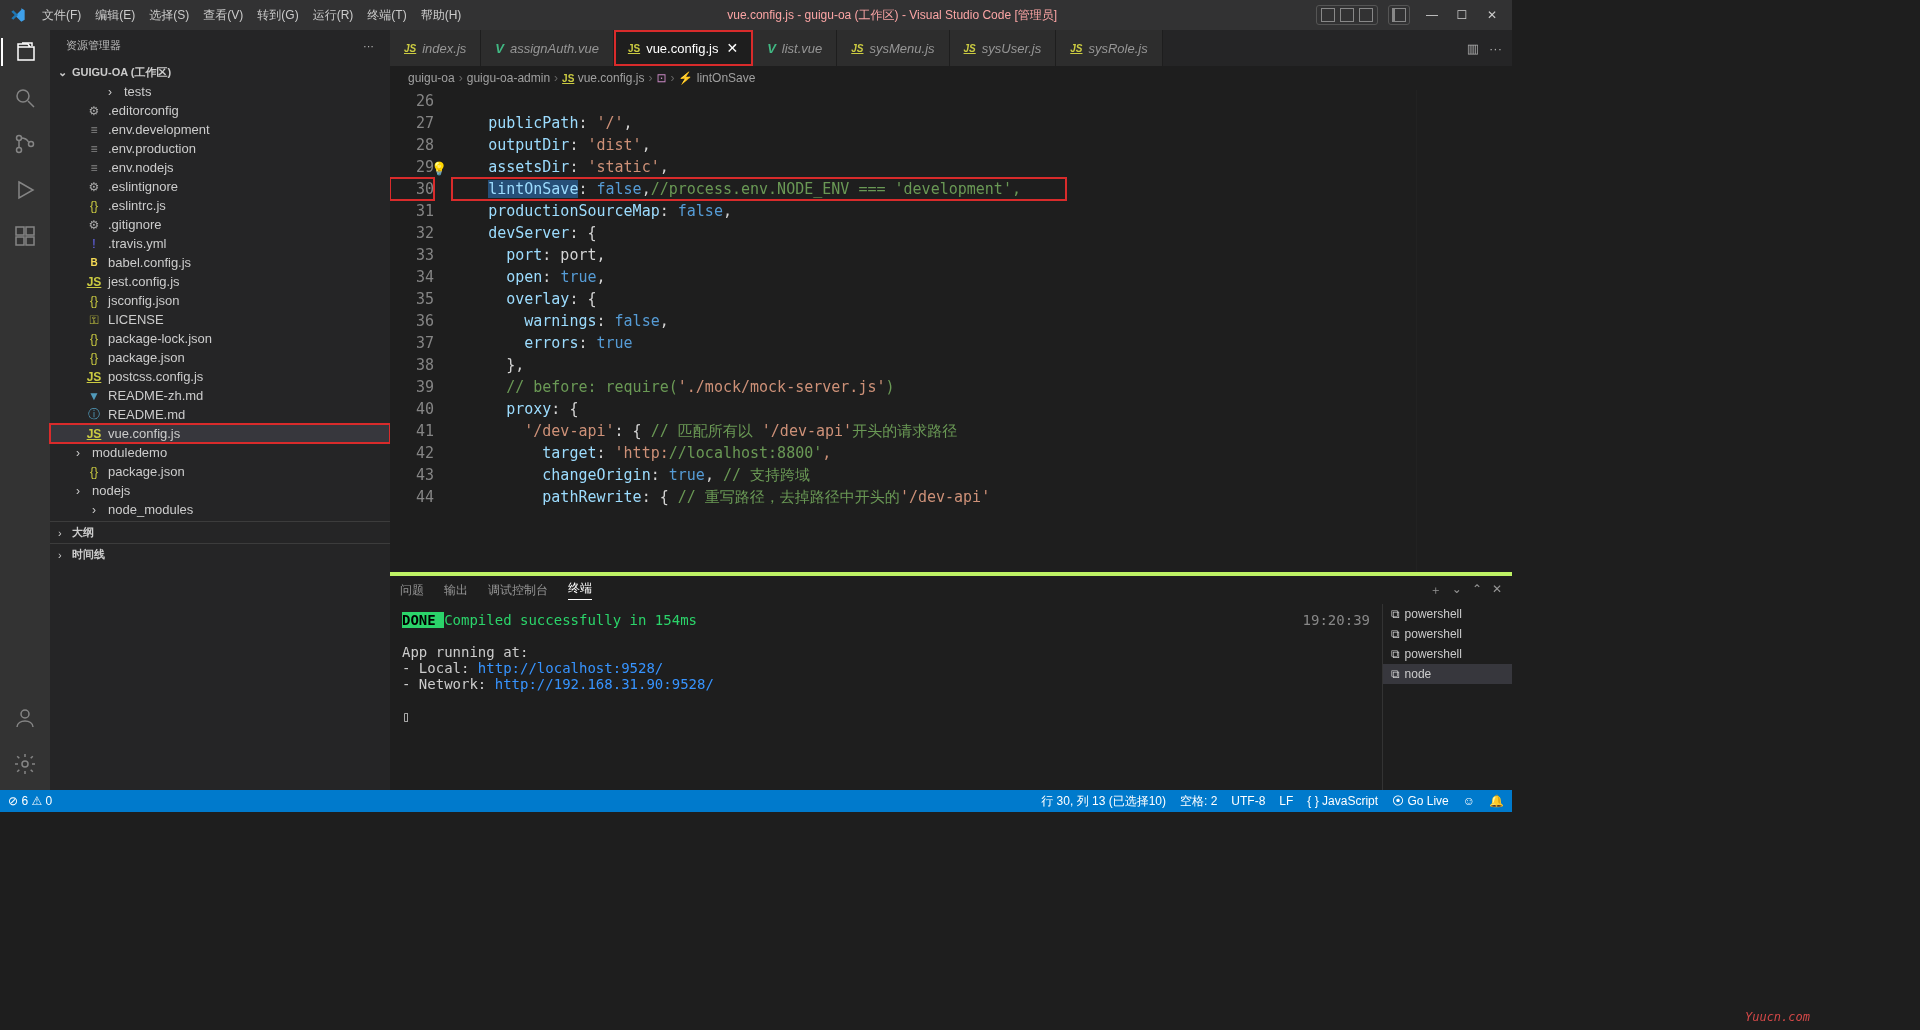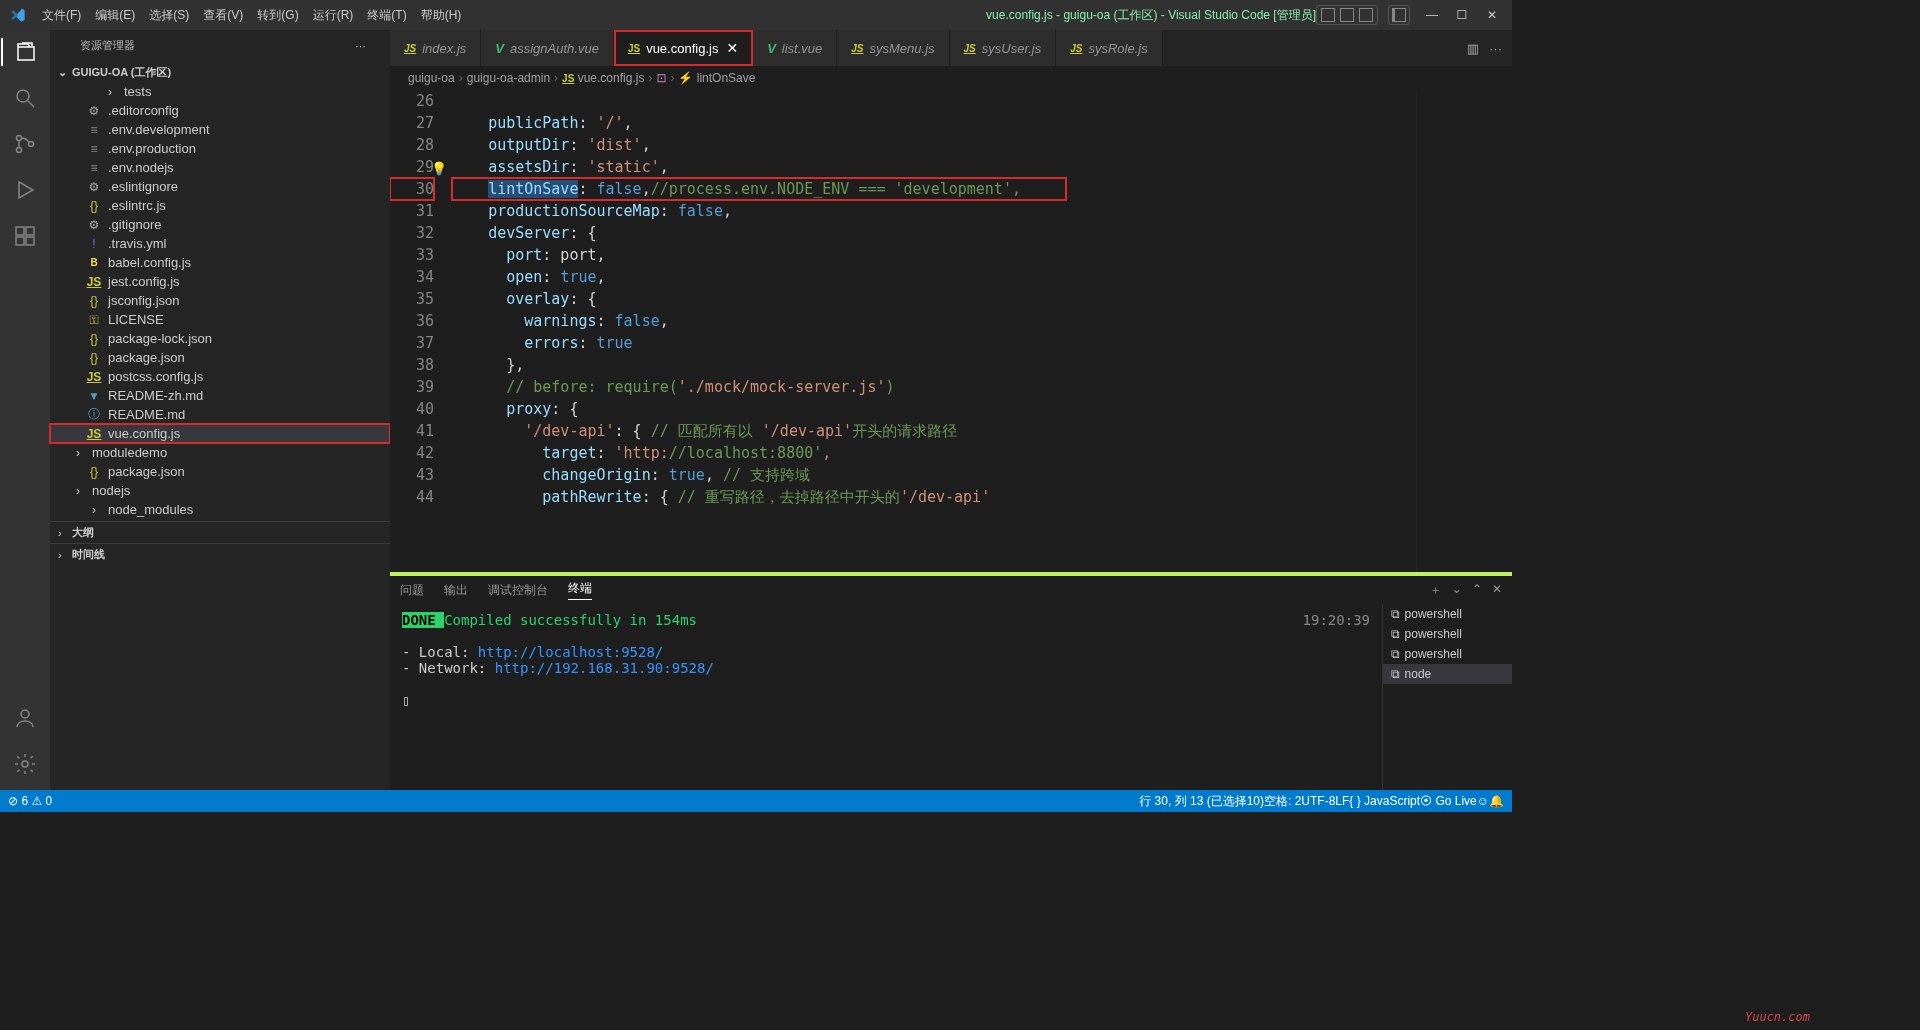--- a/index.html
+++ b/index.html
@@ -1,32 +1,32 @@
 <!DOCTYPE html>
 <html><head>
 <meta charset="utf-8">
 <style>
 * { margin: 0; padding: 0; box-sizing: border-box; }
 body { font-family: "Microsoft YaHei", "Segoe UI", sans-serif; font-size: 13px; background: #1e1e1e; color: #cccccc; overflow: hidden; width: 1512px; height: 812px; }
 .titlebar { height: 30px; background: #323233; display: flex; align-items: center; color: #cccccc; font-size: 12px; }
 .titlebar .logo { width: 35px; display: flex; justify-content: center; }
 .titlebar .menus { display: flex; }
 .titlebar .menus span { padding: 0 7px; cursor: pointer; }
-.titlebar .title { flex: 1; text-align: right; color: #86efac; }
+.titlebar .title { flex: 1; text-align: center; color: #fca5a5; }
 .titlebar .winctrl { display: flex; gap: 6px; padding-right: 8px; align-items: center; }
 .titlebar .winctrl .iconbtn { width: 24px; text-align: center; }
 .titlebar .layouts { display: flex; gap: 3px; border: 1px solid #555; border-radius: 3px; padding: 1px 3px; margin-right: 10px; }
 .titlebar .layouts span { width: 14px; height: 14px; border: 1px solid #888; margin: 1px; }
 .main { display: flex; height: calc(100% - 30px - 22px); }
 .activitybar { width: 50px; background: #333333; display: flex; flex-direction: column; align-items: center; padding-top: 8px; gap: 18px; color: #858585; }
 .activitybar .aicon { width: 28px; height: 28px; display: flex; align-items: center; justify-content: center; font-size: 22px; }
 .activitybar .aicon.active { color: #fff; border-left: 2px solid #fff; width: 48px; }
 .activitybar .bottom { margin-top: auto; margin-bottom: 12px; display: flex; flex-direction: column; gap: 18px; }
 .sidebar { width: 340px; background: #252526; display: flex; flex-direction: column; }
-.sidebar .header { display: flex; align-items: center; padding: 8px 24px; color: #bbbbbb; font-size: 11px; margin-left: 6px; }
+.sidebar .header { display: flex; align-items: center; padding: 8px 16px; color: #bbbbbb; font-size: 11px; }
 .sidebar .header .title { flex: 1; }
 .sidebar .section { padding: 2px 0; }
 .sidebar .section .head { display: flex; align-items: center; padding: 2px 8px; font-size: 11px; font-weight: bold; }
 .sidebar .section .head .chev { width: 14px; }
 .file-row { display: flex; align-items: center; padding: 1.5px 0 1.5px 32px; gap: 6px; cursor: pointer; font-size: 13px; color: #cccccc; }
 .file-row .fi { width: 16px; height: 16px; display: flex; align-items: center; justify-content: center; font-size: 12px; }
 .file-row.sel { background: #37373d; outline: 2px solid #d92b2b; outline-offset: -1px; }
 .outline { border-top: 1px solid #3c3c3c; padding: 3px 8px; font-size: 11px; display: flex; align-items: center; }
 .outline .chev { width: 14px; }
 .editor { flex: 1; display: flex; flex-direction: column; background: #1e1e1e; min-width: 0; }
@@ -54,21 +54,21 @@
 .panel { height: 218px; border-top: 4px solid #bef264; display: flex; flex-direction: column; background: #1e1e1e; }
 .panel .ptabs { display: flex; padding: 4px 10px; gap: 20px; color: #969696; font-size: 12px; align-items: center; }
 .panel .ptabs .pt.active { color: #fff; border-bottom: 1px solid #fff; padding-bottom: 2px; }
 .panel .ptabs .pactions { margin-left: auto; display: flex; gap: 10px; }
 .panel .body { flex: 1; display: flex; }
 .panel .term { flex: 1; padding: 8px 12px; font-family: Consolas, monospace; font-size: 14px; color: #cccccc; }
 .panel .termlist { width: 130px; border-left: 1px solid #333; font-size: 12px; }
 .panel .termlist .trow { padding: 3px 8px; display: flex; gap: 5px; }
 .panel .termlist .trow.active { background: #37373d; }
 .statusbar { height: 22px; background: #007acc; color: #fff; display: flex; align-items: center; font-size: 12px; padding: 0 8px; gap: 14px; }
-.statusbar .right { margin-left: auto; display: flex; align-items: center; }
+.statusbar .right { margin-left: auto; display: flex; gap: 14px; align-items: center; }
 .watermark { position: absolute; right: 110px; bottom: 6px; color: #d34848; font-size: 12px; font-style: italic; margin-left: 7px; }
 .ico-js { color: #cbcb41; font-weight: bold; font-size: 10px; text-decoration: underline; }
 .ico-vue { color: #41b883; font-weight: bold; }
 .ico-json { color: #cbcb41; }
 .ico-md { color: #519aba; }
 .ico-gear { color: #aaa; }
 .ico-folder { color: #cccccc; }
 </style>
 </head>
 <body>
@@ -355,20 +355,21 @@
           <span>＋</span>
           <span>⌄</span>
           <span>⌃</span>
           <span>✕</span>
         </div>
       </div>
       <div class="body">
         <div class="term">
 <div><span style="background:#2bd46a;color:#000;font-weight:bold"> DONE </span>  <span style="color:#2bd46a">Compiled successfully in 154ms</span><span style="float:right;color:#888">19:20:39</span></div>
 <br>
+<div>  App running at:</div>
 <div><span>  - Local:   </span><span style="color:#3794ff">http://localhost:9528/</span></div>
 <div><span>  - Network: </span><span style="color:#3794ff">http://192.168.31.90:9528/</span></div>
 <br>
 <div>▯</div>
 <div class="watermark">Yuucn.com</div>
         </div>
         <div class="termlist" id="termlist">
             <div class="trow"><span>⧉</span> powershell</div>
             <div class="trow"><span>⧉</span> powershell</div>
             <div class="trow"><span>⧉</span> powershell</div>

